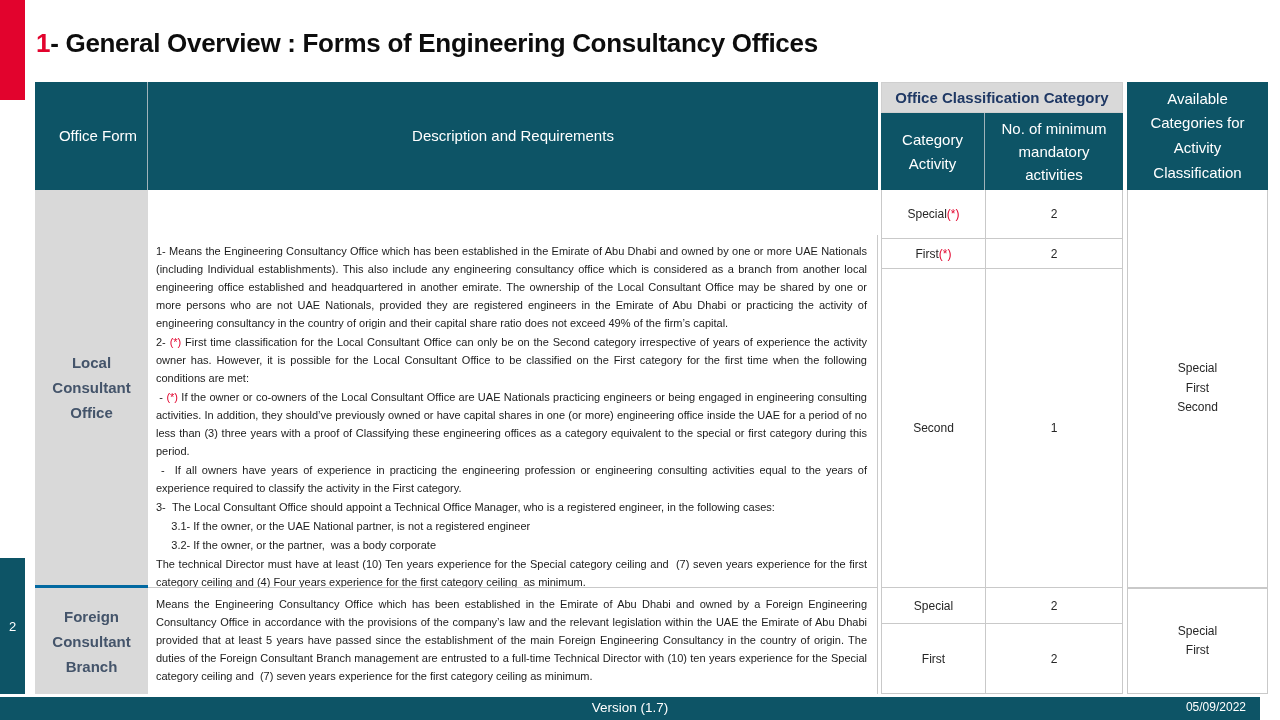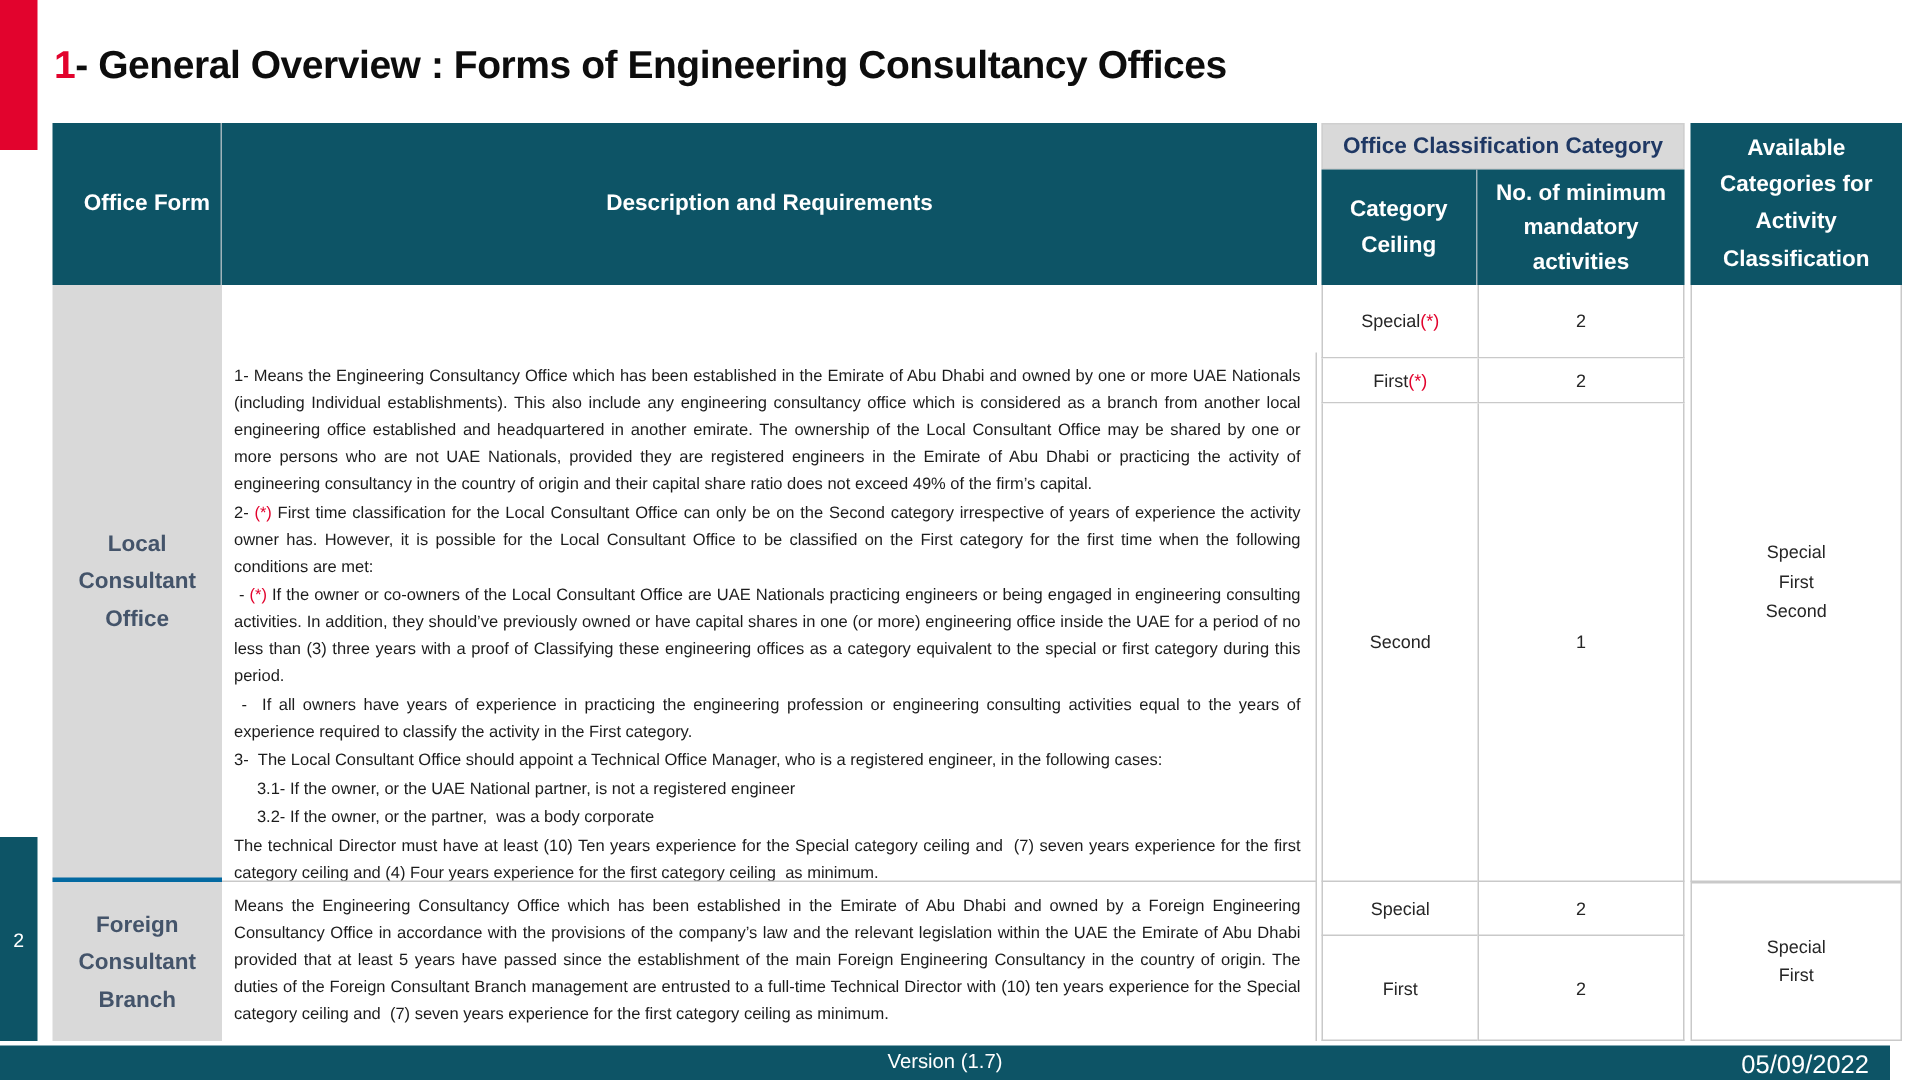--- a/index.html
+++ b/index.html
@@ -17,21 +17,21 @@
     position:absolute;left:0;top:558px;width:25px;height:136px;background:#0d5466;
     color:#fff;font-size:13px;display:flex;align-items:center;justify-content:center;
   }
   .tbl{
     position:absolute;left:35px;top:82px;width:1233px;height:612px;
     display:grid;
     grid-template-columns:113px 730px 3px 104px 138px 4px 141px;
     grid-template-rows:31px 77px 49px 30px 319px 36px 70px;
   }
   .th{
-    background:#0d5466;color:#ffffff;font-weight:bold;font-size:15px;
+    background:#0d5466;color:#ffffff;font-weight:normal;font-size:15px;
     display:flex;align-items:center;justify-content:center;text-align:center;
     line-height:1.6;padding:2px 6px;box-sizing:border-box;
   }
   .th-office{grid-column:1;grid-row:1/3;border-right:1px solid #9fb3ba;padding-left:20px;}
   .th-desc{grid-column:2;grid-row:1/3;}
   .th-group{
     grid-column:4/6;grid-row:1;background:#d9d9d9;color:#1f3864;font-weight:bold;
     font-size:15px;display:flex;align-items:center;justify-content:center;
     border:1px solid #cfcfcf;box-sizing:border-box;
   }
@@ -65,38 +65,38 @@
     text-align:center;font-size:12px;line-height:19.5px;color:#262626;
     border:1px solid #c9c9c9;border-top:none;box-sizing:border-box;
   }
   .avail-r1{grid-row:3/6;}
   .avail-r2{grid-row:6/8;border-top:1px solid #c9c9c9;}
   .red-mark{color:#e2032d;}
   .footer{position:absolute;left:0;bottom:0;width:1260px;height:23px;background:#0d5466;}
   .footer .version{
     position:absolute;left:50%;transform:translateX(-50%);top:3px;color:#fff;font-size:13.5px;
   }
-  .footer .date{position:absolute;right:14px;top:3px;color:#fff;font-size:17px;}
+  .footer .date{position:absolute;right:14px;top:3px;color:#fff;font-size:12px;}
 </style>
 </head>
 <body>
 
 <div class="red-bar"></div>
 
 <div class="page-title"><span class="num">1</span><span>- General Overview : Forms of Engineering Consultancy Offices</span></div>
 
 <div class="page-num-bar">
   <span>2</span>
 </div>
 
 <div class="tbl">
   <div class="th th-office">Office Form</div>
   <div class="th th-desc">Description and Requirements</div>
   <div class="th-group">Office Classification Category</div>
-  <div class="th th-ceiling">Category Ceiling</div>
+  <div class="th th-ceiling">Category Activity</div>
   <div class="th th-activities">No. of minimum mandatory activities</div>
   <div class="th th-available">Available Categories for Activity Classification</div>
 
   <div class="label-cell label-local">Local Consultant Office</div>
   <div class="desc-cell desc-local">
       <p>1- Means the Engineering Consultancy Office which has been established in the Emirate of Abu Dhabi and owned by one or more UAE Nationals (including Individual establishments). This also include any engineering consultancy office which is considered as a branch from another local engineering office established and headquartered in another emirate. The ownership of the Local Consultant Office may be shared by one or more persons who are not UAE Nationals, provided they are registered engineers in the Emirate of Abu Dhabi or practicing the activity of engineering consultancy in the country of origin and their capital share ratio does not exceed 49% of the firm’s capital.</p>
       <p>2- <span class="red-mark">(*)</span> First time classification for the Local Consultant Office can only be on the Second category irrespective of years of experience the activity owner has. However, it is possible for the Local Consultant Office to be classified on the First category for the first time when the following conditions are met:</p>
       <p>&nbsp;- <span class="red-mark">(*)</span> If the owner or co-owners of the Local Consultant Office are UAE Nationals practicing engineers or being engaged in engineering consulting activities. In addition, they should’ve previously owned or have capital shares in one (or more) engineering office inside the UAE for a period of no less than (3) three years with a proof of Classifying these engineering offices as a category equivalent to the special or first category during this period.</p>
       <p>&nbsp;- &nbsp;If all owners have years of experience in practicing the engineering profession or engineering consulting activities equal to the years of experience required to classify the activity in the First category.</p>
       <p>3- &nbsp;The Local Consultant Office should appoint a Technical Office Manager, who is a registered engineer, in the following cases:</p>

